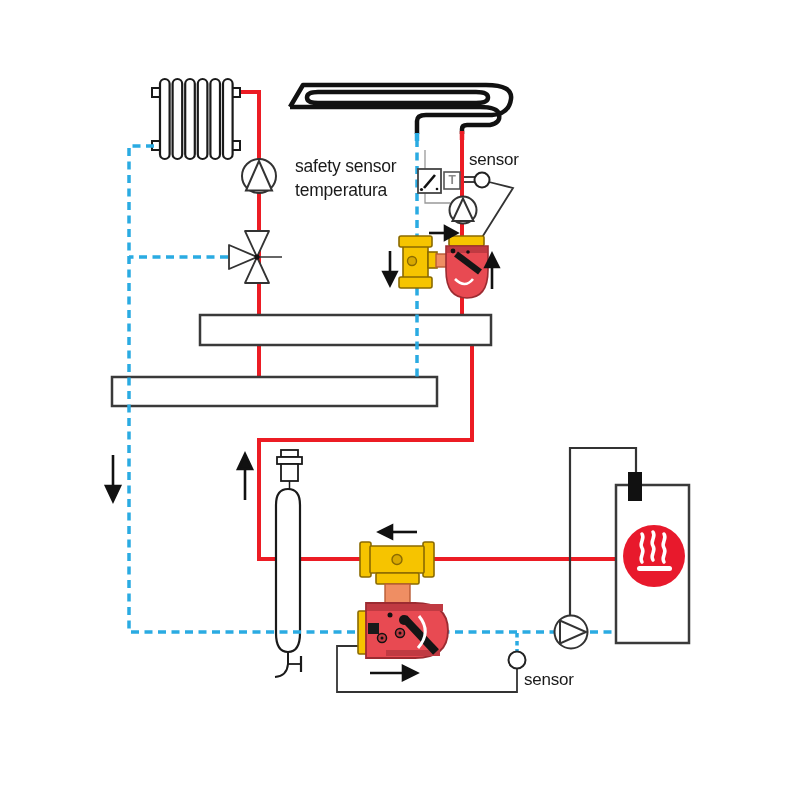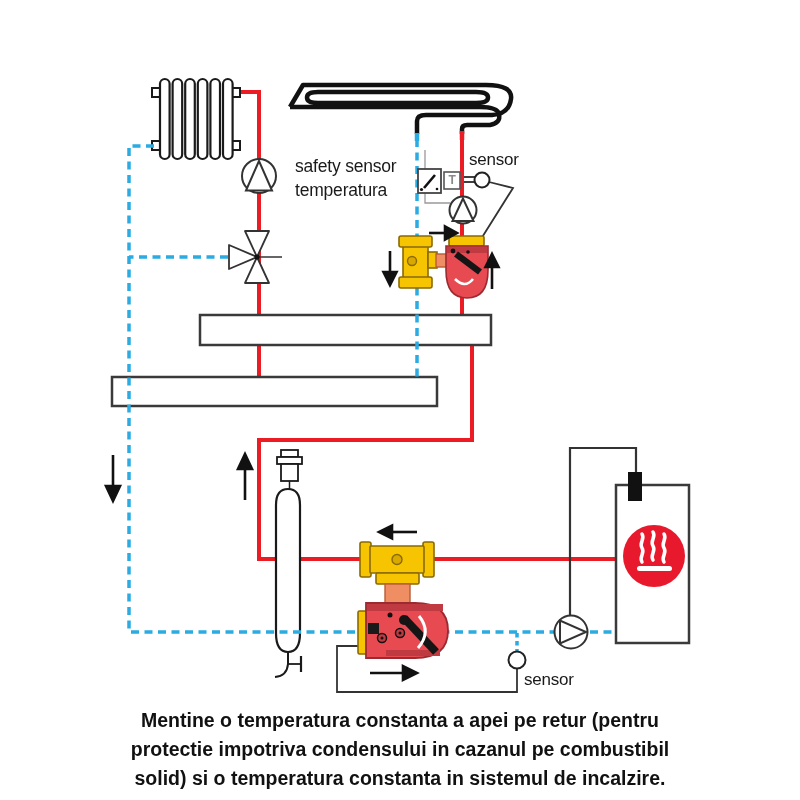--- a/index.html
+++ b/index.html
@@ -221,18 +221,13 @@
 </svg>
 
   <div class="lbl lbl-safety">
     <div>safety sensor</div>
     <div>temperatura</div>
   </div>
   <div class="lbl lbl-sensor-top">sensor</div>
   <div class="lbl lbl-sensor-bottom">sensor</div>
   <div class="lbl lbl-tbox">T</div>
 
-  <div class="caption">
-    <div>Mentine o temperatura constanta a apei pe retur (pentru</div>
-    <div>protectie impotriva condensului in cazanul pe combustibil</div>
-    <div>solid) si o temperatura constanta in sistemul de incalzire.</div>
-  </div>
 </div>
 
 </body></html>

